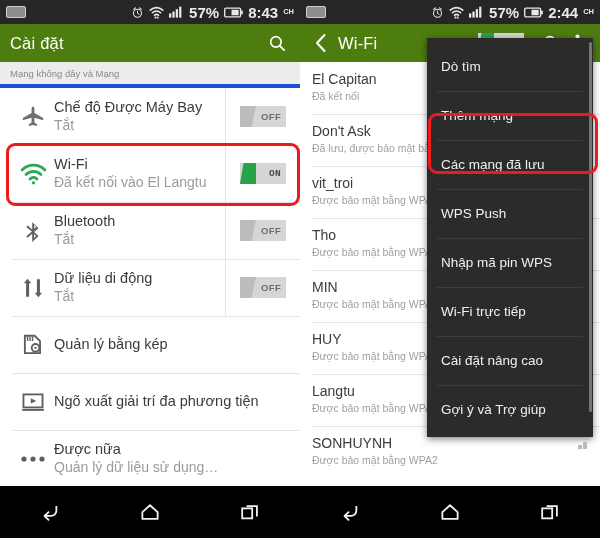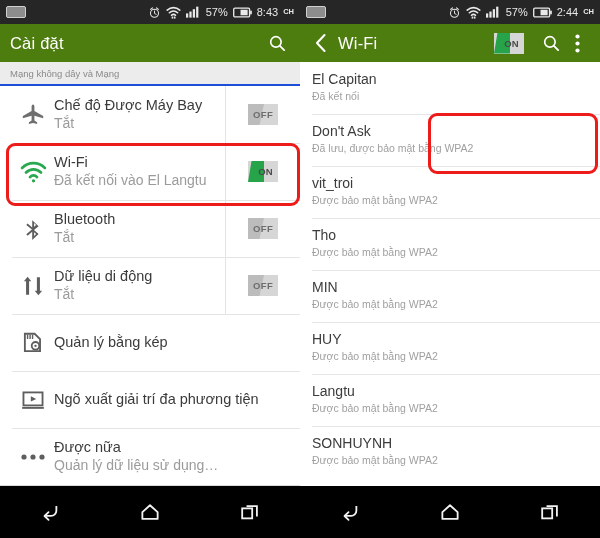--- a/index.html
+++ b/index.html
@@ -25,21 +25,21 @@
     position:relative;height:24px;background:#262626;
     display:flex;align-items:center;
     padding:0 6px;box-sizing:border-box;
   }
   .sb-left{display:flex;align-items:center;gap:4px;}
   .sb-right{margin-left:auto;display:flex;align-items:center;gap:5px;}
   .sb-kbd{
     width:20px;height:12px;border:1.5px solid #cfcfcf;border-radius:2px;
     background:#8d8d8d;box-sizing:border-box;
   }
-  .sb-txt{color:#e9e9e9;font-size:11px;line-height:1;font-weight:normal;}
+  .sb-txt{color:#e9e9e9;font-size:15px;line-height:1;font-weight:bold;}
   .sb-txt.small{font-size:7.5px;font-weight:bold;}
   .sb-ico{display:block;}
 
   
   .appbar{
     height:38px;background:#4d7c0f;
     display:flex;align-items:center;
     padding:0 10px;box-sizing:border-box;
     position:relative;
   }
@@ -54,21 +54,21 @@
   .back-arrow{
     width:22px;height:26px;display:flex;align-items:center;justify-content:center;
     margin-right:6px;cursor:pointer;
   }
 
   
   .section-head{
     background:#ececec;
     color:#8a8a8a;font-size:9.5px;
     padding:6px 10px 5px 10px;
-    border-bottom:2px solid #1d4ed8;
+    border-bottom:4px solid #1d4ed8;
   }
   .section-head.bottom{border-top:1px solid #dcdcdc;border-bottom:none;}
 
   
   .row{
     display:flex;align-items:center;
     height:57px;box-sizing:border-box;
     padding:0 0 0 12px;background:#fff;
     position:relative;
   }
@@ -87,39 +87,39 @@
     white-space:nowrap;overflow:hidden;text-overflow:ellipsis;
   }
   .row-right{
     width:74px;min-width:74px;display:flex;align-items:center;justify-content:center;
     align-self:stretch;
   }
   .row-right.divided{border-left:1px solid #e4e4e4;}
 
   
   .toggle{
-    width:30px;height:21px;position:relative;display:flex;align-items:center;
+    width:46px;height:21px;position:relative;display:flex;align-items:center;
     background:#d6d6d6;overflow:hidden;cursor:pointer;
   }
   .toggle .knob{
     position:absolute;top:0;bottom:0;width:16px;
   }
   .toggle.off .knob{
     left:0;background:#bcbcbc;
     clip-path:polygon(0 0,100% 0,72% 100%,0 100%);
   }
   .toggle.on .knob{
     left:0;background:#27a34a;
     clip-path:polygon(22% 0,100% 0,100% 100%,0 100%);
   }
   .toggle .lbl{
     position:absolute;right:5px;font-size:9.5px;font-weight:bold;color:#6d6d6d;
     letter-spacing:.3px;
   }
-  .toggle.on .lbl{color:#4a4a4a;}
+  .toggle.on .lbl{color:#4a4a4a;font-family:Liberation Mono, monospace;}
 
   
   .ring{
     position:absolute;border:3.5px solid #ee1b1b;border-radius:9px;
     pointer-events:none;z-index:30;
   }
 
   
   .wifi-list{background:#fff;}
   .wifi-row{
@@ -465,20 +465,35 @@
       <div class="wifi-row">
         <div class="wifi-name">Langtu</div>
         <div class="wifi-sub">Được bảo mật bằng WPA2</div>
       </div>
       <div class="wifi-row">
         <div class="wifi-name">SONHUYNH</div>
         <div class="wifi-sub">Được bảo mật bằng WPA2</div>
       </div>
     </div>
 
+    <div class="menu">
+      <div class="menu-item">Dò tìm</div>
+      <div class="menu-item">Thêm mạng</div>
+      <div class="menu-item">Các mạng đã lưu</div>
+      <div class="menu-item">WPS Push</div>
+      <div class="menu-item">Nhập mã pin WPS</div>
+      <div class="menu-item">Wi-Fi trực tiếp</div>
+      <div class="menu-item">Cài đặt nâng cao</div>
+      <div class="menu-item">Gợi ý và Trợ giúp</div>
+      <div class="menu-scroll"></div>
+      <div class="menu-grip">
+        <i style="height:4px;"></i>
+          <i style="height:7px;"></i>
+      </div>
+    </div>
 
     <div class="ring" style="left:128px;top:113px;width:164px;height:55px;"></div>
 
     <div class="navbar">
       <span class="nav-btn">
         <svg width="22" height="20" viewBox="0 0 24 22">
           <path d="M19 4.5v5.2c0 3.1-2.6 5.6-5.8 5.6H7.2" fill="none" stroke="#f2f2f2" stroke-width="2"></path>
           <path d="M10.4 11.2L6 15.4l4.4 4.2" fill="none" stroke="#f2f2f2" stroke-width="2" stroke-linejoin="round" stroke-linecap="round"></path>
         </svg>
       </span>

